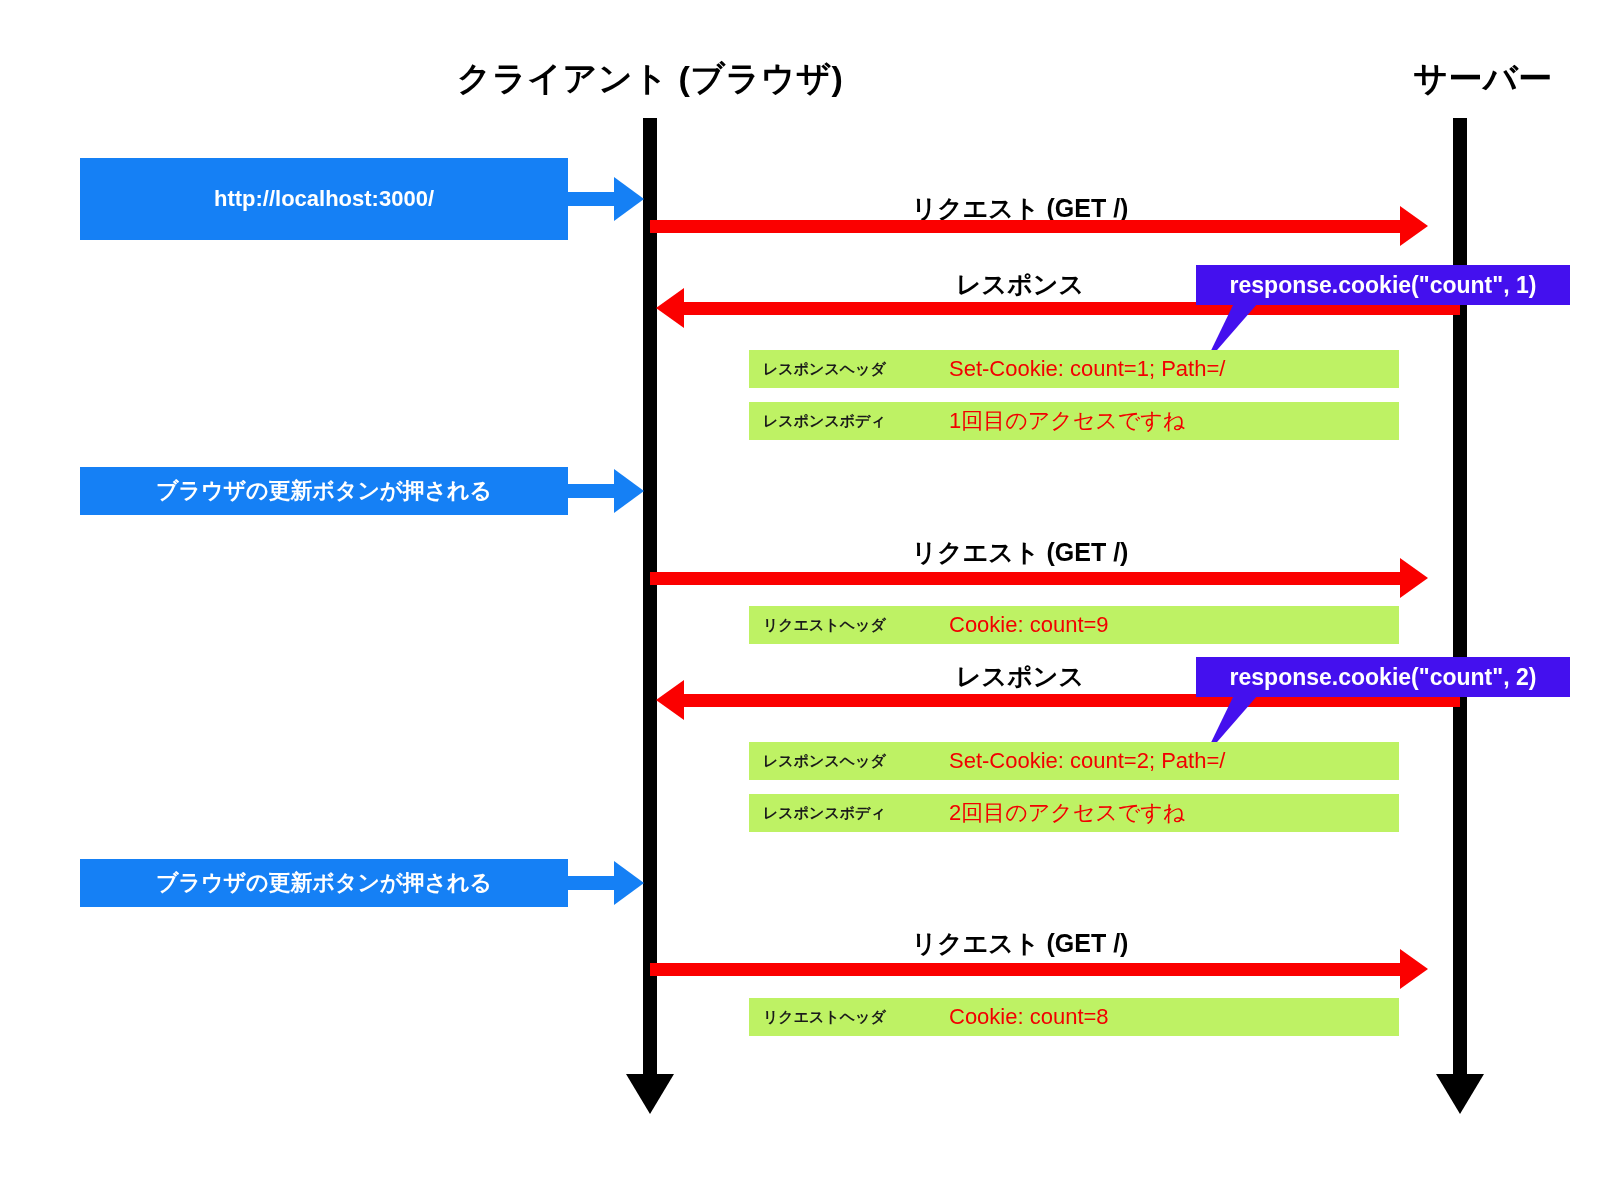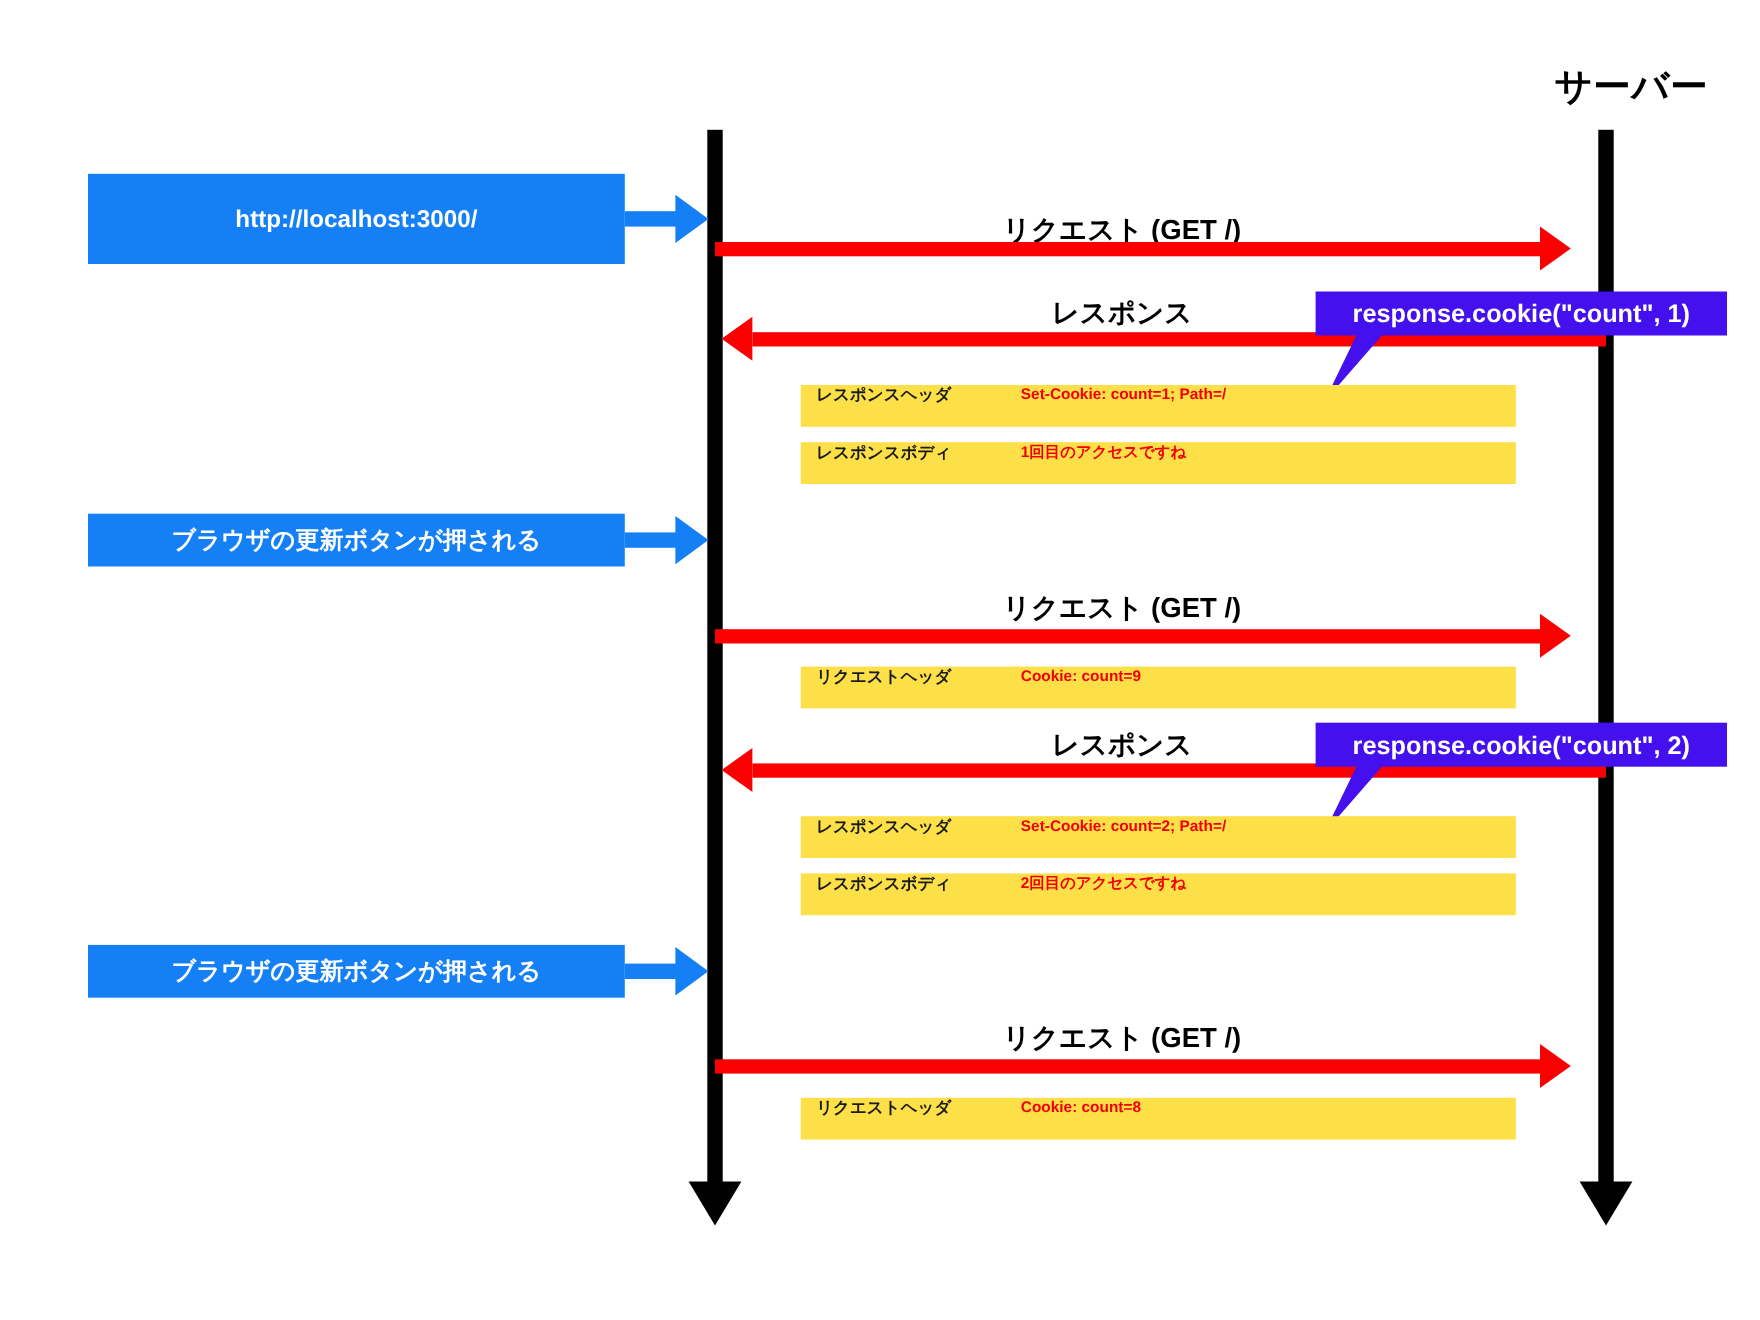--- a/index.html
+++ b/index.html
@@ -101,36 +101,38 @@
     width: 0;
     height: 0;
     border-top: 20px solid transparent;
     border-bottom: 20px solid transparent;
     border-right: 28px solid #FB0000;
   }
 
   
   .detail-row {
     position: absolute;
-    background: #fde047;
+    background: #bef264;
     display: flex;
-    box-sizing: border-box;
+    align-items: center;
+    box-sizing: border-box;
+    margin-left: 21px;
   }
   .detail-key {
     font-size: 15px;
     font-weight: bold;
     color: #1a1a1a;
     padding-left: 14px;
     width: 200px;
     box-sizing: border-box;
     white-space: nowrap;
   }
   .detail-val {
-    font-size: 14px;
-    font-weight: bold;
+    font-size: 22px;
+    font-weight: normal;
     color: #F20000;
     white-space: nowrap;
   }
 
   
   .callout {
     position: absolute;
     background: #4410EE;
     color: #ffffff;
     font-size: 23px;
@@ -145,20 +147,21 @@
   .callout-tail {
     position: absolute;
     overflow: visible;
   }
 </style>
 </head>
 <body>
 
 <div id="canvas">
 
+  <div class="lifeline-title" style="left:650px; top:56px;">クライアント (ブラウザ)</div>
   <div class="lifeline-title" style="left:1460px; top:56px;margin-left:23px;">サーバー</div>
 
   <div class="lifeline-bar" style="left:650px; top:118px; height:960px;"></div>
   <div class="lifeline-head" style="left:650px; top:1074px;"></div>
 
   <div class="lifeline-bar" style="left:1460px; top:118px; height:960px;"></div>
   <div class="lifeline-head" style="left:1460px; top:1074px;"></div>
 
   <div class="actor-box" style="left:80px; top:158px; width:488px; height:82px;">
     <span>http://localhost:3000/</span>

